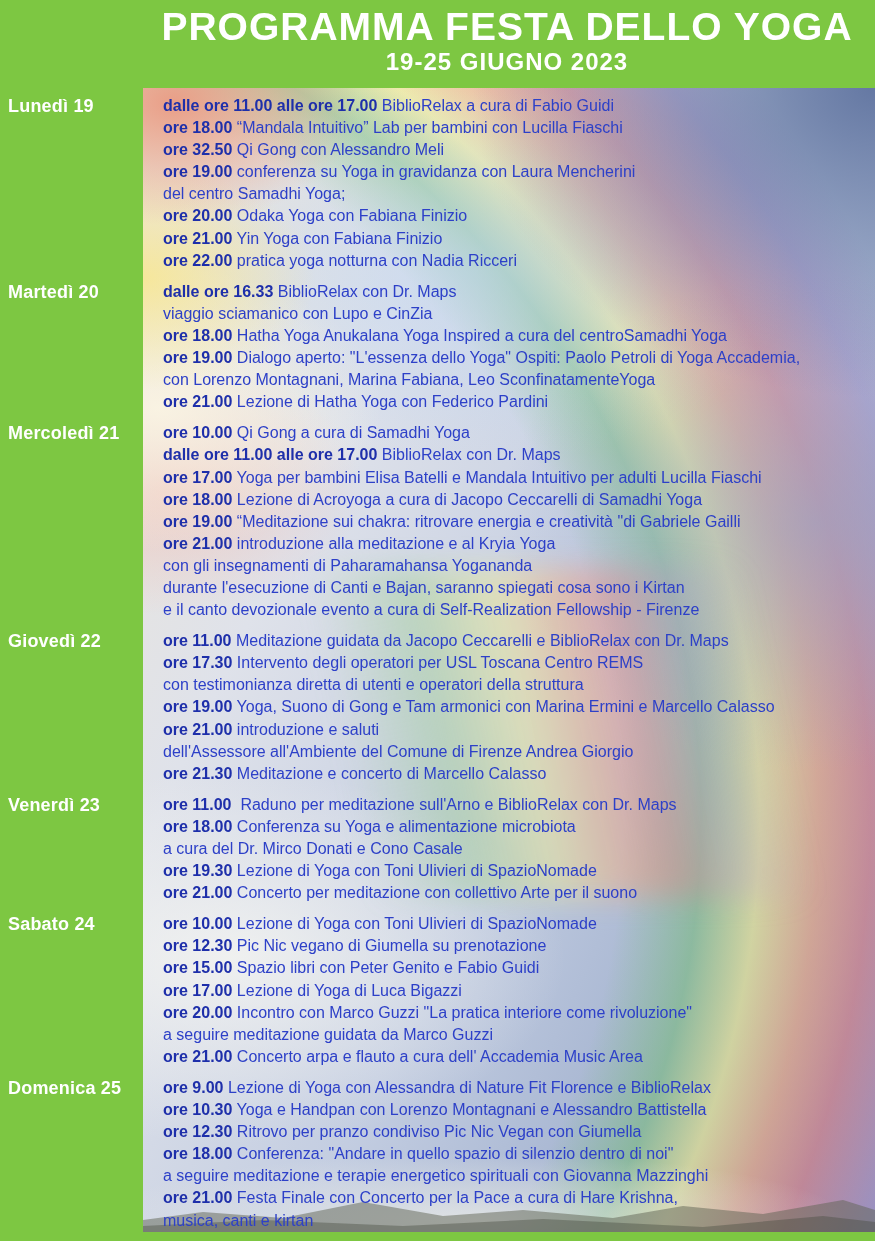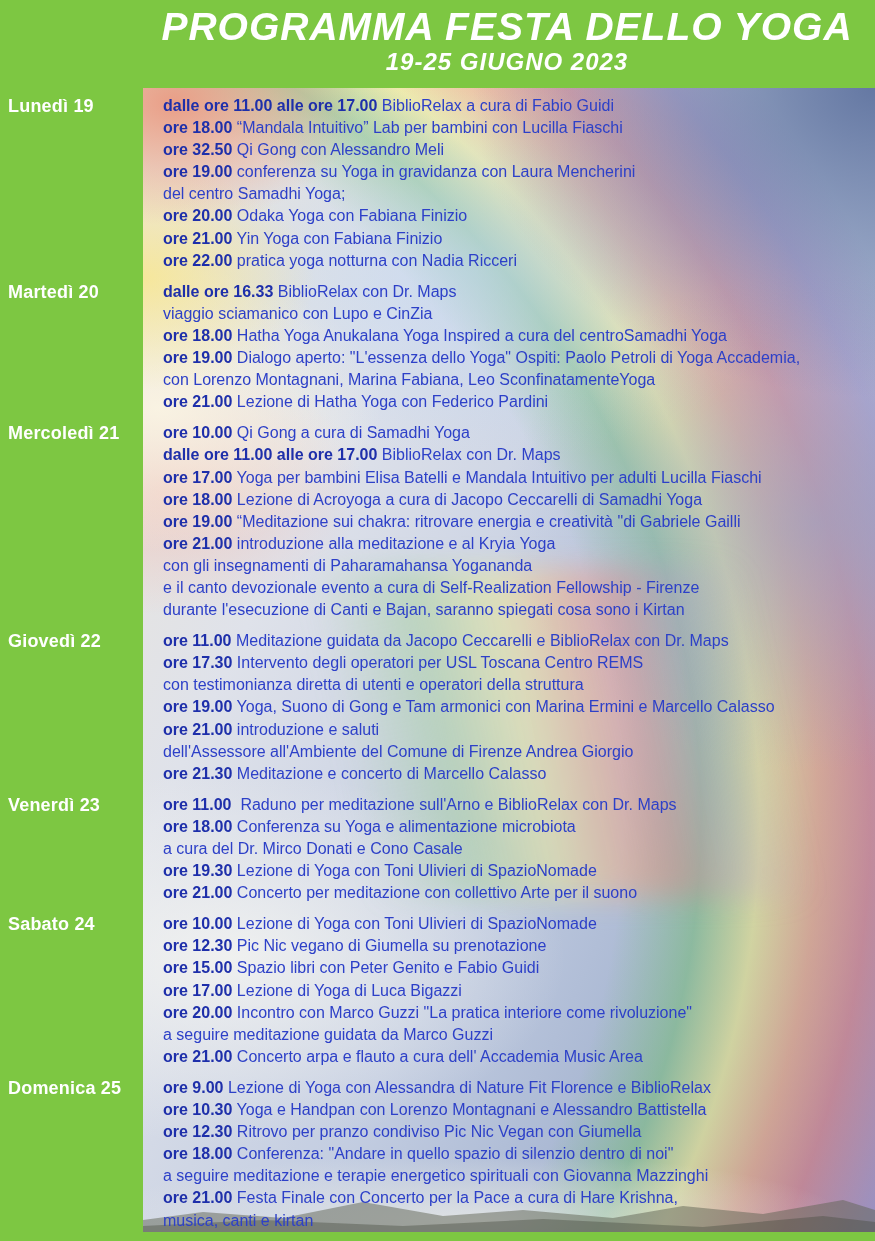--- a/index.html
+++ b/index.html
@@ -8,21 +8,21 @@
     background:#7dc742;
     position:relative;
     overflow:hidden;
     font-family:"Liberation Sans","DejaVu Sans",sans-serif;
   }
   .poster{position:absolute;inset:0;}
 
   
   .header{
     position:absolute;left:143px;right:4px;top:0;height:80px;
-    text-align:center;z-index:3;font-style:italic;
+    text-align:center;z-index:3;
   }
   .title{
     color:#ffffff;font-weight:bold;font-size:39px;line-height:42px;
     letter-spacing:1px;margin-top:6px;
   }
   .subtitle{
     color:#ffffff;font-weight:bold;font-size:24px;line-height:26px;
     letter-spacing:1px;margin-top:1px;
   }
 
@@ -116,22 +116,22 @@
       <div class="section">
         <div class="day-label">Mercoledì 21</div>
         <div class="lines">
           <div class="line"><span class="time">ore 10.00</span><span> Qi Gong a cura di Samadhi Yoga</span></div>
           <div class="line"><span class="time">dalle ore 11.00 alle ore 17.00</span><span> BiblioRelax con Dr. Maps</span></div>
           <div class="line"><span class="time">ore 17.00</span><span> Yoga per bambini Elisa Batelli e Mandala Intuitivo per adulti Lucilla Fiaschi</span></div>
           <div class="line"><span class="time">ore 18.00</span><span> Lezione di Acroyoga a cura di Jacopo Ceccarelli di Samadhi Yoga</span></div>
           <div class="line"><span class="time">ore 19.00</span><span> “Meditazione sui chakra: ritrovare energia e creatività "di Gabriele Gailli</span></div>
           <div class="line"><span class="time">ore 21.00</span><span> introduzione alla meditazione e al Kryia Yoga</span></div>
           <div class="line"><span>con gli insegnamenti di Paharamahansa Yogananda</span></div>
+          <div class="line"><span>durante l'esecuzione di Canti e Bajan, saranno spiegati cosa sono i Kirtan</span></div>
           <div class="line"><span>e il canto devozionale evento a cura di Self-Realization Fellowship - Firenze</span></div>
-          <div class="line"><span>durante l'esecuzione di Canti e Bajan, saranno spiegati cosa sono i Kirtan</span></div>
         </div>
       </div>
       <div class="section">
         <div class="day-label">Giovedì 22</div>
         <div class="lines">
           <div class="line"><span class="time">ore 11.00</span><span> Meditazione guidata da Jacopo Ceccarelli e BiblioRelax con Dr. Maps</span></div>
           <div class="line"><span class="time">ore 17.30</span><span> Intervento degli operatori per USL Toscana Centro REMS</span></div>
           <div class="line"><span>con testimonianza diretta di utenti e operatori della struttura</span></div>
           <div class="line"><span class="time">ore 19.00</span><span> Yoga, Suono di Gong e Tam armonici con Marina Ermini e Marcello Calasso</span></div>
           <div class="line"><span class="time">ore 21.00</span><span> introduzione e saluti</span></div>

